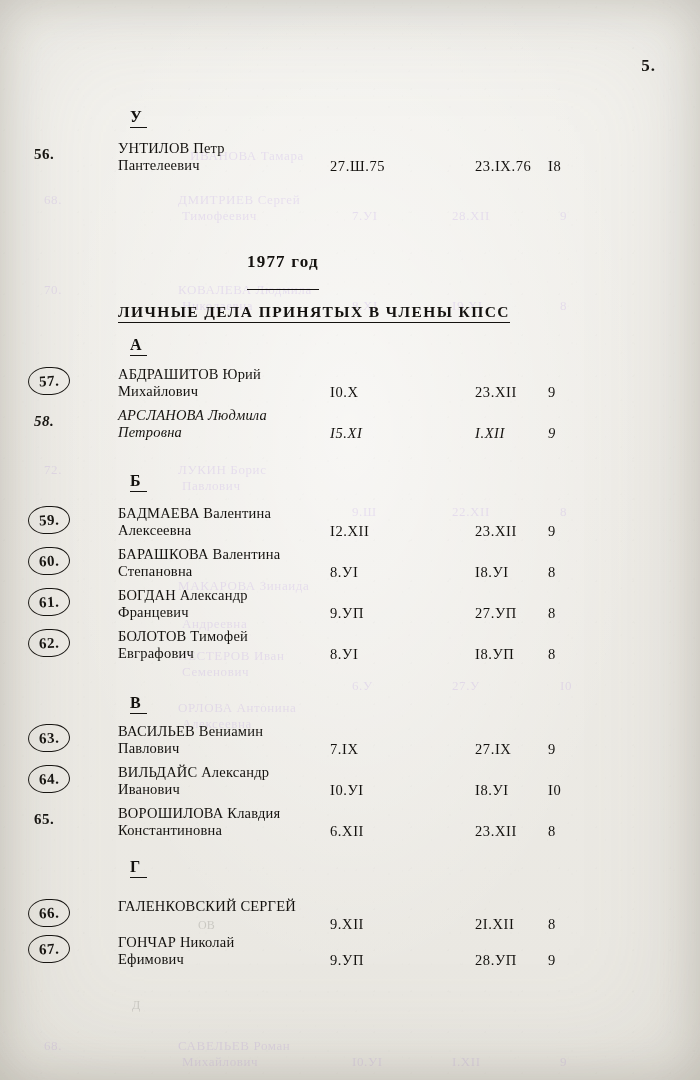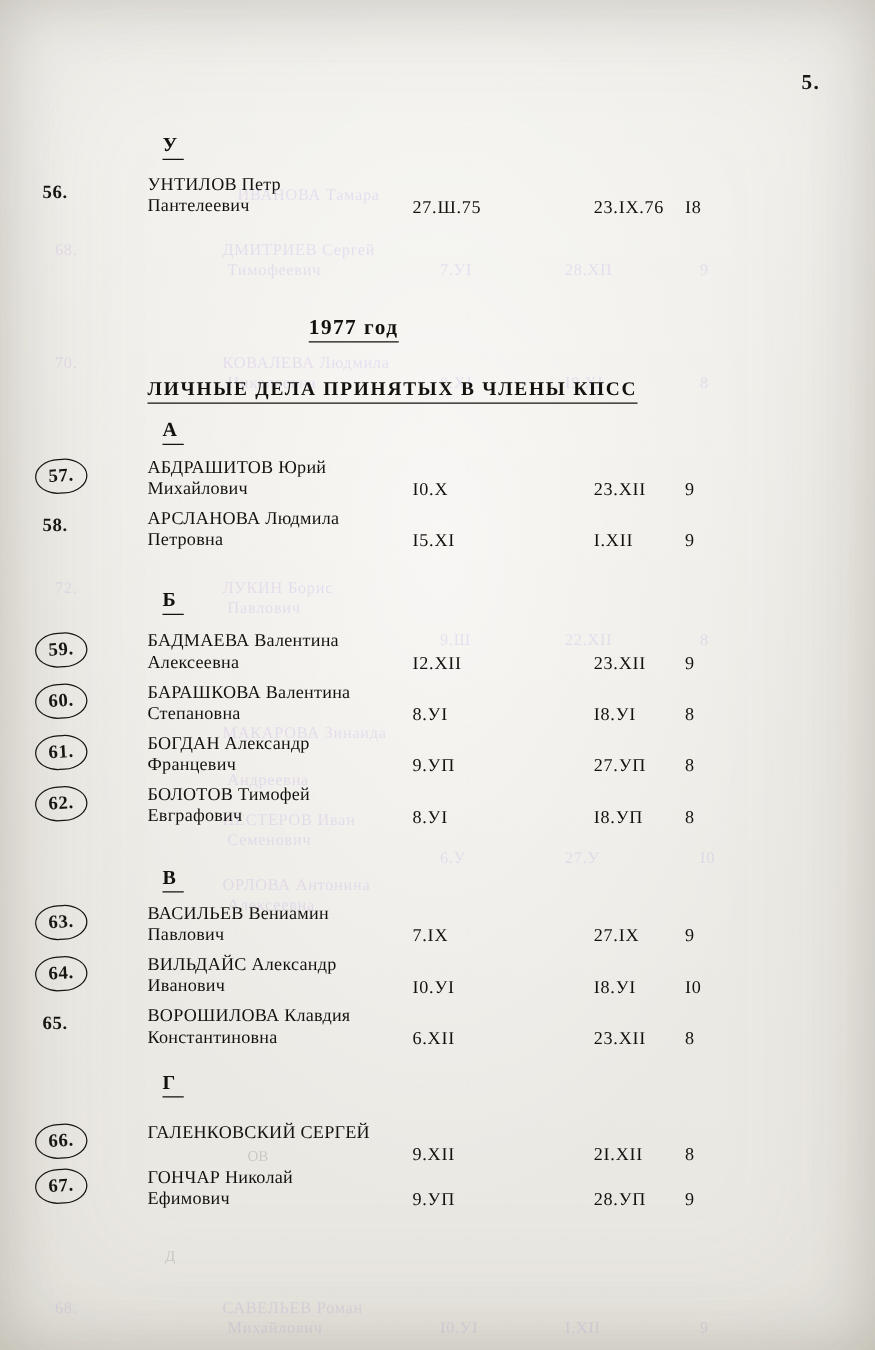--- a/index.html
+++ b/index.html
@@ -152,21 +152,21 @@
   }
 
   .year-heading {
     position: absolute;
     left: 247px;
     top: 252px;
     font-size: 17px;
     font-weight: 700;
     letter-spacing: 1.2px;
     border-bottom: 1.6px solid #14120f;
-    padding-bottom: 1px;
+    padding-bottom: 17px;
   }
   .section-heading {
     position: absolute;
     left: 118px;
     top: 303px;
     font-size: 15.5px;
     font-weight: 700;
     letter-spacing: 1.4px;
     border-bottom: 1.5px solid #14120f;
     padding-bottom: 1px;
@@ -251,21 +251,21 @@
       <div class="row" style="top: 366px;">
         <div class="num circled">57.</div>
         <div class="name">
           <span class="l1">АБДРАШИТОВ Юрий</span>
           <span class="l2">Михайлович</span>
         </div>
         <div class="c1">I0.X</div>
         <div class="c2">23.XII</div>
         <div class="c3">9</div>
       </div>
-      <div class="row" style="top: 407px;">
+      <div class="row" style="top: 407px; font-style: italic;">
         <div class="num">58.</div>
         <div class="name">
           <span class="l1">АРСЛАНОВА Людмила</span>
           <span class="l2">Петровна</span>
         </div>
         <div class="c1">I5.XI</div>
         <div class="c2">I.XII</div>
         <div class="c3">9</div>
       </div>
       <div class="row" style="top: 505px;">

